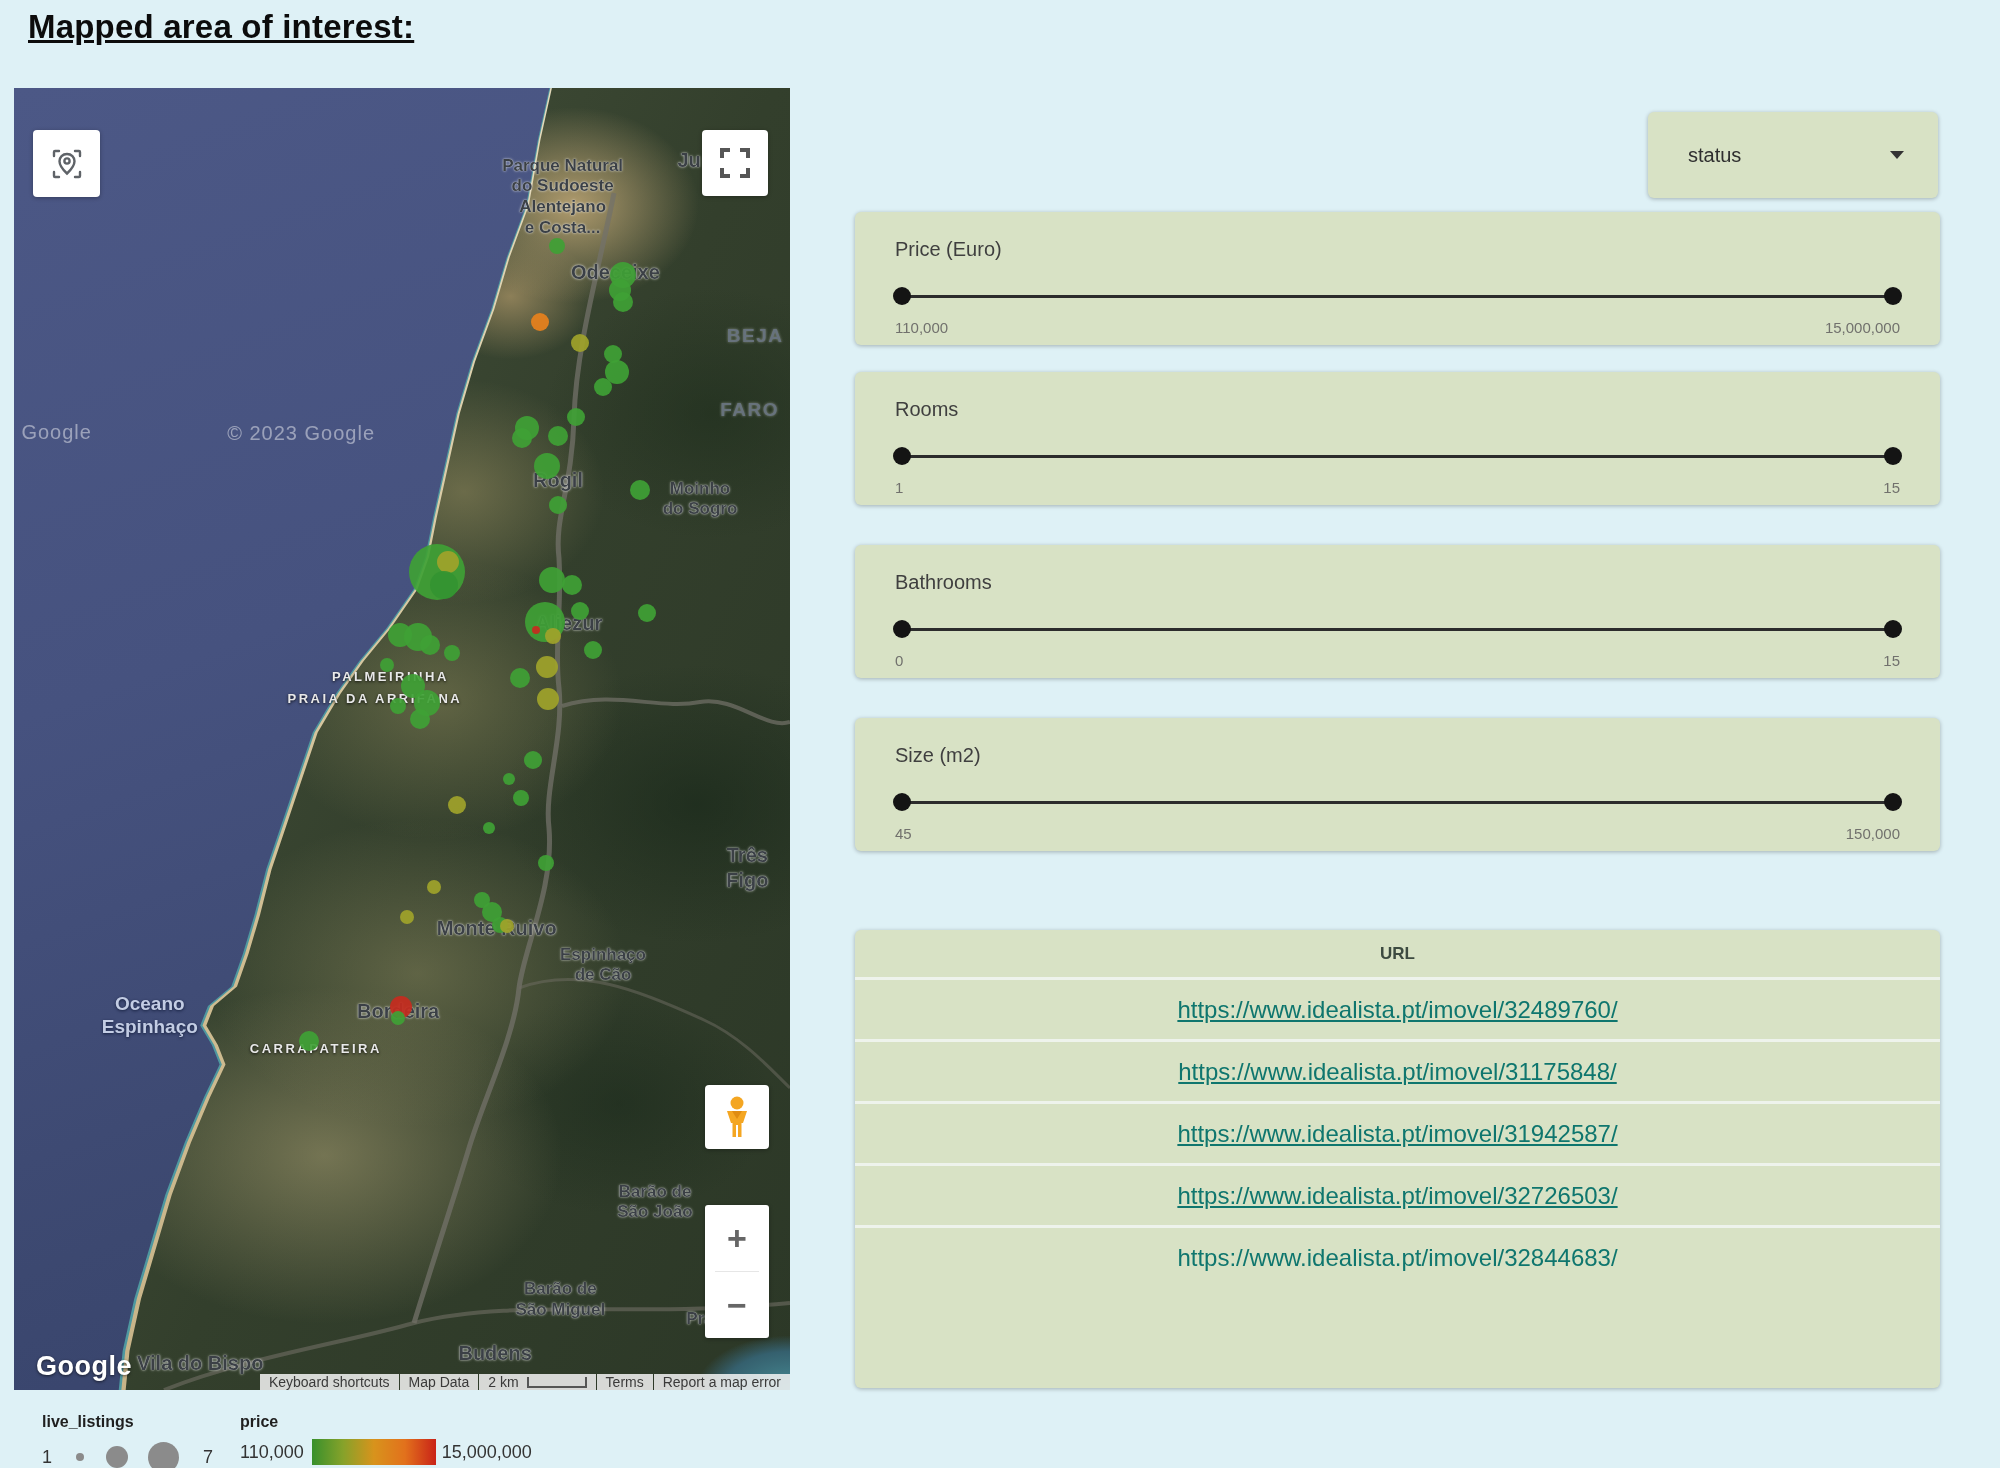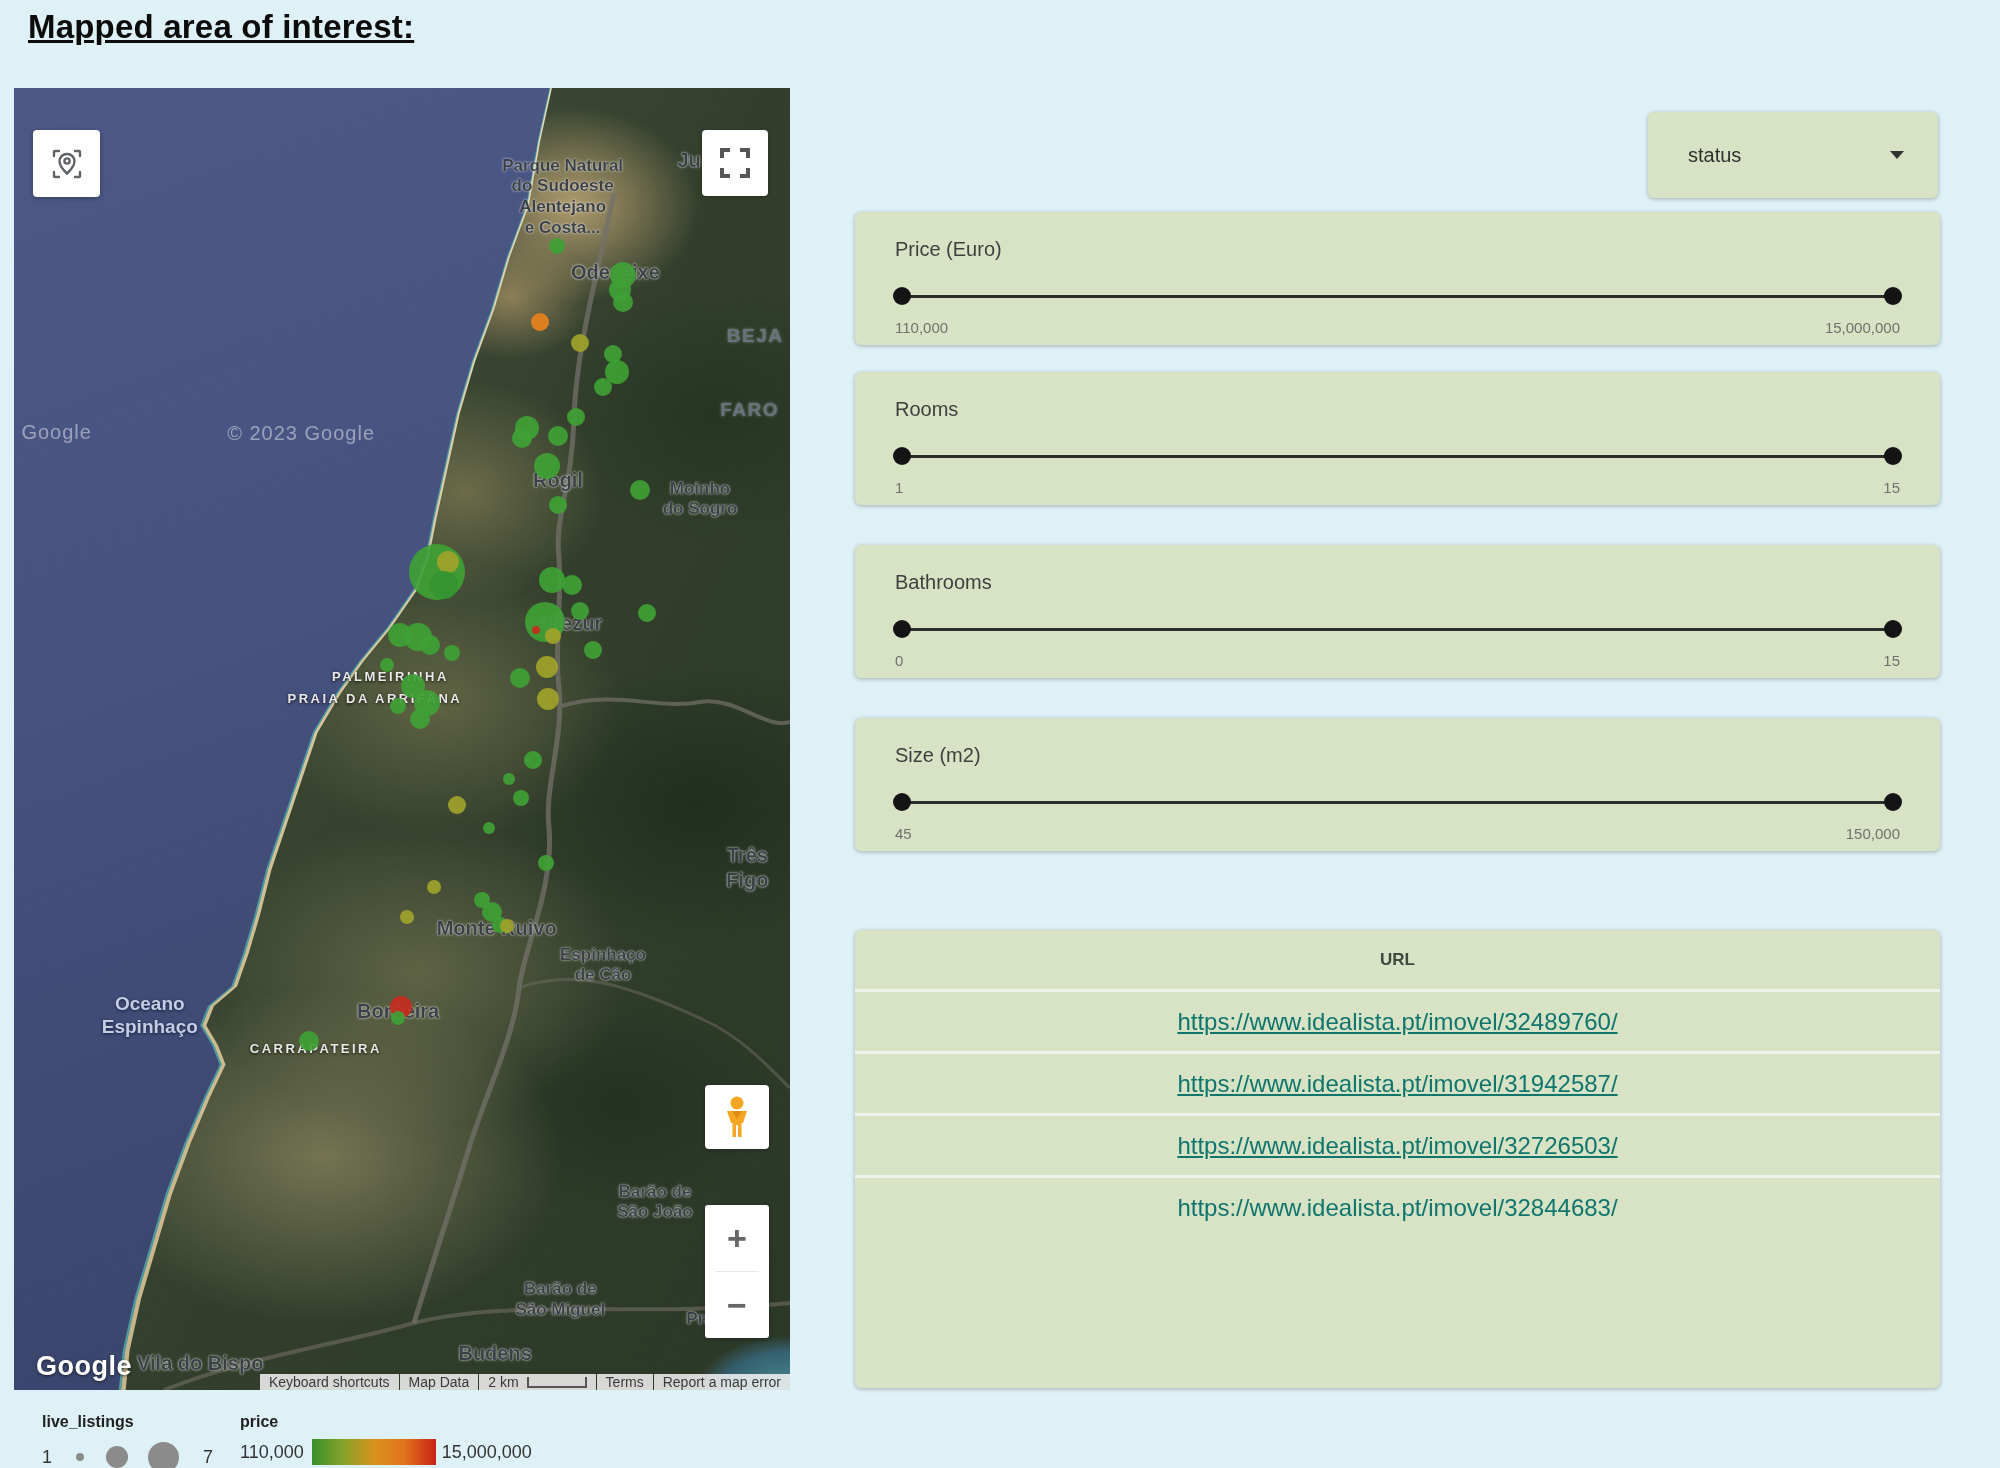--- a/index.html
+++ b/index.html
@@ -89,21 +89,21 @@
   .slider-card .slabel{font-size:20px;color:#3f3f3f;}
   .rail-wrap{position:relative;margin-top:26px;height:18px;}
   .rail{position:absolute;left:0;right:0;top:8px;height:3px;background:#2c2c2c;border-radius:2px;cursor:pointer;}
   .handle{position:absolute;top:0;width:18px;height:18px;border-radius:50%;background:#141414;cursor:grab;}
   .h-min{left:-2px;}
   .h-max{right:-2px;}
   .range-ends{display:flex;justify-content:space-between;margin-top:14px;font-size:15px;color:#71716d;}
 
   
   .url-table{left:855px;top:930px;width:1085px;height:458px;overflow:hidden;padding:0;}
-  .thead{height:59px;display:flex;align-items:center;justify-content:center;
+  .thead{height:47px;display:flex;align-items:center;justify-content:center;
     font-size:17px;font-weight:700;color:#3c4a40;}
   .trow{height:59px;display:flex;align-items:center;justify-content:center;
     border-top:3px solid #eef3ec;}
   .trow a{font-size:24px;color:#0f766e;text-decoration:underline;cursor:pointer;}
   .trow:last-child a{text-decoration:none;}
 
   
   .legend{position:absolute;left:0;top:1404px;width:790px;}
   .lg-title{position:absolute;font-size:16px;font-weight:700;color:#1f1f1f;}
   .lg-row{position:absolute;display:flex;align-items:center;}
@@ -327,20 +327,23 @@
       <span>150,000</span>
     </div>
   </div>
 
   <div class="gcard url-table">
     <div class="thead">URL</div>
     <div class="trow">
         <a>https://www.idealista.pt/imovel/32489760/</a>
       </div>
     <div class="trow">
+        <a>https://www.idealista.pt/imovel/31175848/</a>
+      </div>
+    <div class="trow">
         <a>https://www.idealista.pt/imovel/31942587/</a>
       </div>
     <div class="trow">
         <a>https://www.idealista.pt/imovel/32726503/</a>
       </div>
     <div class="trow">
         <a>https://www.idealista.pt/imovel/32844683/</a>
       </div>
   </div>
 

